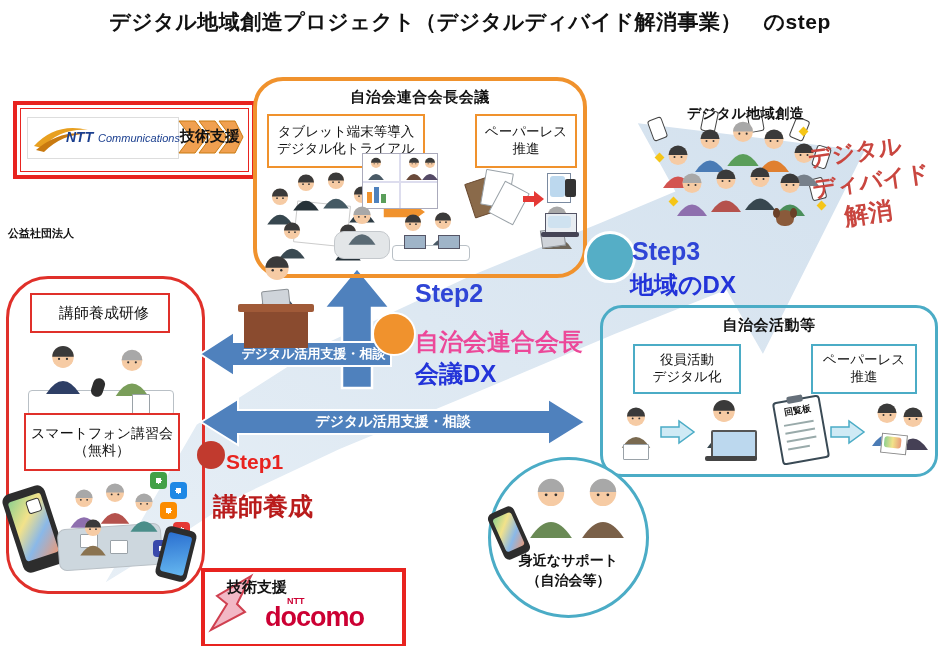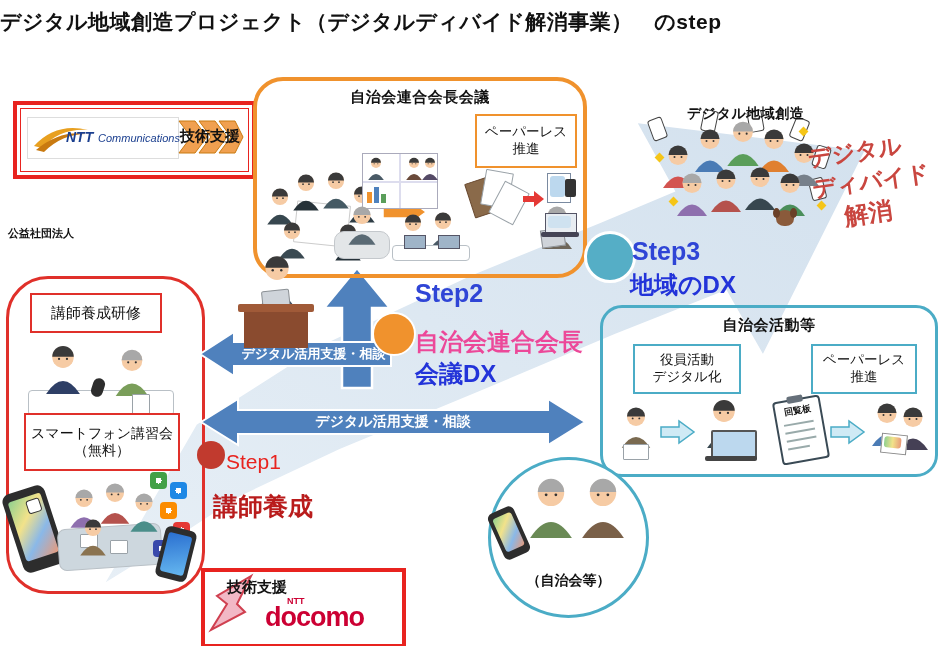--- a/index.html
+++ b/index.html
@@ -53,21 +53,21 @@
   <svg class="arrsvg" style="left:0;top:0;width:940px;height:646px;z-index:1">
     <defs>
       <linearGradient id="swg" x1="0" y1="1" x2="1" y2="0">
         <stop offset="0" stop-color="#e7eff6"></stop>
           <stop offset="1" stop-color="#d3e1ee"></stop>
       </linearGradient>
     </defs>
     <polygon points="103,585 196,424 320,345 470,275 600,222 674,191 636,122 866,150 763,356 726,291 615,335 480,392 340,450 240,497 150,556" fill="url(#swg)" stroke="#ffffff" stroke-width="2"></polygon>
   </svg>
 
-  <div class="abs jp-title" style="left:0;right:0;top:8px;text-align:left;font-size:21px;z-index:6;">デジタル地域創造プロジェクト（デジタルディバイド解消事業）　のstep</div>
+  <div class="abs jp-title" style="left:0;right:0;top:8px;text-align:center;font-size:21px;z-index:6;">デジタル地域創造プロジェクト（デジタルディバイド解消事業）　のstep</div>
 
   <svg class="arrsvg" style="left:0;top:0;width:940px;height:646px;z-index:2">
     <polygon points="342,388 342,308 324,308 357,268 390,308 372,308 372,388" fill="#4f81bd" stroke="#fff" stroke-width="2.5"></polygon>
   </svg>
 
   <div class="abs" style="left:198px;top:330px;width:196px;height:48px;z-index:3">
     <svg class="arrsvg" style="left:0;top:0;width:196px;height:48px">
       <polygon points="2,24 36,2 36,12 193,12 193,36 36,36 36,46" fill="#4f81bd" stroke="#fff" stroke-width="2"></polygon>
     </svg>
     <div class="abs" style="left:38px;top:15px;width:155px;text-align:center;color:#fff;font-size:13px;font-weight:600;">デジタル活用支援・相談</div>
@@ -96,21 +96,21 @@
         <polygon points="42,6 58,6 66,22 58,38 42,38 54,22" fill="#f0a050" stroke="#c97a10"></polygon>
       </svg>
       <span style="position:absolute;left:3px;top:12px;font-size:15px;font-weight:700;color:#111;">技術支援</span>
     </div>
   </div>
 
   <div class="abs" style="left:8px;top:226px;font-size:11px;font-weight:700;z-index:5;">公益社団法人</div>
 
   <div class="bigframe" style="left:6px;top:276px;width:193px;height:312px;border:3px solid #e0302a;border-radius:42px;z-index:2;"></div>
 
-  <div class="whitebox redbox" style="left:30px;top:293px;width:128px;height:36px;font-size:15px;z-index:4;">
+  <div class="whitebox redbox" style="left:30px;top:293px;width:128px;height:36px;font-size:15px;z-index:4;padding-left:8px;">
     <span>講師養成研修</span>
   </div>
 
   <div class="scene" style="left:22px;top:336px;width:158px;height:80px;z-index:3;">
     <div class="table" style="left:6px;top:54px;width:144px;height:24px;"></div>
     <svg class="pp" style="left:18px;top:6px;width:46px;height:52px">
         <use href="#p1" color="#2e3f66"></use>
       </svg>
     <svg class="pp" style="left:88px;top:10px;width:44px;height:50px">
         <use href="#p2" color="#7a9e5a"></use>
@@ -158,20 +158,24 @@
     <svg class="pp" style="left:24px;top:2px;width:50px;height:56px">
         <use href="#p1" color="#2e3f55"></use>
       </svg>
     <div class="abs" style="left:34px;top:40px;width:26px;height:20px;background:#cfd4da;border:1.5px solid #8a8f94;border-radius:2px;transform:rotate(-6deg);"></div>
     <div class="abs" style="left:10px;top:54px;width:76px;height:8px;background:#a05a38;border-radius:2px;"></div>
     <div class="abs" style="left:16px;top:62px;width:64px;height:36px;background:#8a4b2f;"></div>
   </div>
 
   <div class="bigframe" style="left:253px;top:77px;width:326px;height:193px;border:4px solid #f0922d;border-radius:30px;z-index:4;">
     <div class="abs jp-title" style="left:0;right:0;top:7px;text-align:center;font-size:15px;">自治会連合会長会議</div>
+    <div class="whitebox orangebox" style="left:10px;top:33px;width:154px;height:50px;font-size:13.5px;">
+      <span>タブレット端末等導入</span>
+      <span>デジタル化トライアル</span>
+    </div>
     <div class="whitebox orangebox" style="left:218px;top:33px;width:98px;height:50px;font-size:13.5px;">
       <span>ペーパーレス</span>
       <span>推進</span>
     </div>
 
     <div class="scene" style="left:4px;top:86px;width:120px;height:100px;">
       <div class="paper" style="left:34px;top:36px;width:52px;height:40px;transform:rotate(6deg);border:1px solid #ccc;"></div>
       <svg class="pp" style="left:2px;top:18px;width:34px;height:40px">
           <use href="#p1" color="#37474f"></use>
         </svg>
@@ -248,21 +252,21 @@
       </div>
       <div class="abs" style="left:100px;top:10px;width:11px;height:18px;background:#333;border-radius:2px;"></div>
       <div class="abs" style="left:80px;top:44px;width:30px;height:19px;background:#e8edf2;border:1.5px solid #556;">
         <div class="screen" style="left:2px;top:2px;width:23px;height:12px;background:#cfe2f0;"></div>
       </div>
       <div class="abs" style="left:76px;top:63px;width:38px;height:5px;background:#445;border-radius:2px;"></div>
     </div>
   </div>
 
   <div class="circlebullet" style="left:197px;top:441px;width:28px;height:28px;background:#c13a2e;z-index:5;"></div>
-  <div class="steptext" style="left:226px;top:450px;font-size:21px;color:#e8231f;z-index:5;font-weight:400;">Step1</div>
+  <div class="steptext" style="left:226px;top:450px;font-size:21px;color:#e8231f;z-index:5;font-weight:700;">Step1</div>
   <div class="steptext" style="left:213px;top:490px;font-size:25px;color:#b91c1c;z-index:5;">講師養成</div>
 
   <div class="circlebullet" style="left:372px;top:312px;width:40px;height:40px;background:#f0922d;border:2.5px solid #fff;z-index:5;"></div>
   <div class="steptext" style="left:415px;top:279px;font-size:25px;color:#2f45d6;z-index:5;font-weight:600;">Step2</div>
   <div class="steptext" style="left:415px;top:326px;font-size:24px;color:#ec4899;z-index:5;">自治会連合会長</div>
   <div class="steptext" style="left:415px;top:358px;font-size:24px;color:#2233d9;z-index:5;">会議DX</div>
 
   <div class="circlebullet" style="left:584px;top:231px;width:46px;height:46px;background:#55aec6;border:3px solid #fff;z-index:5;"></div>
   <div class="steptext" style="left:632px;top:237px;font-size:25px;color:#2f45d6;z-index:5;font-weight:600;">Step3</div>
   <div class="steptext" style="left:630px;top:269px;font-size:24px;color:#2233d9;z-index:5;">地域のDX</div>
@@ -371,20 +375,21 @@
   <div class="abs" style="left:488px;top:457px;width:155px;height:155px;background:#fff;border:3px solid #4bacc6;border-radius:50%;z-index:4;">
     <div class="phoneic" style="left:4px;top:48px;width:28px;height:50px;transform:rotate(-24deg);">
       <div class="screen" style="left:4px;top:6px;width:20px;height:36px;background:linear-gradient(135deg,#8fd08f,#f2e28a,#8ab8e8,#e89a7a);"></div>
     </div>
     <svg class="pp" style="left:32px;top:14px;width:56px;height:64px">
         <use href="#p2" color="#6a8a55"></use>
       </svg>
     <svg class="pp" style="left:84px;top:14px;width:56px;height:64px">
         <use href="#p2" color="#7a6048"></use>
       </svg>
+    <div class="abs" style="left:0;right:0;top:92px;text-align:center;font-size:14px;font-weight:600;">身近なサポート</div>
     <div class="abs" style="left:0;right:0;top:112px;text-align:center;font-size:14px;font-weight:600;">（自治会等）</div>
   </div>
 
   <div class="bigframe" style="left:201px;top:568px;width:197px;height:72px;border:4px solid #e8231f;z-index:5;background:#fff0;">
     <svg class="arrsvg" style="left:2px;top:2px;width:50px;height:60px;">
       <polygon points="44,2 10,22 20,30 4,56 38,38 30,30 44,2" fill="#f2b8c6" stroke="#d04050" stroke-width="2"></polygon>
     </svg>
     <div class="abs" style="left:22px;top:6px;font-size:15px;font-weight:700;color:#111;">技術支援</div>
     <div class="abs" style="left:52px;top:24px;width:130px;height:40px;">
       <span style="position:absolute;left:30px;top:0;font-size:9px;font-weight:800;color:#cc0033;">NTT</span>

